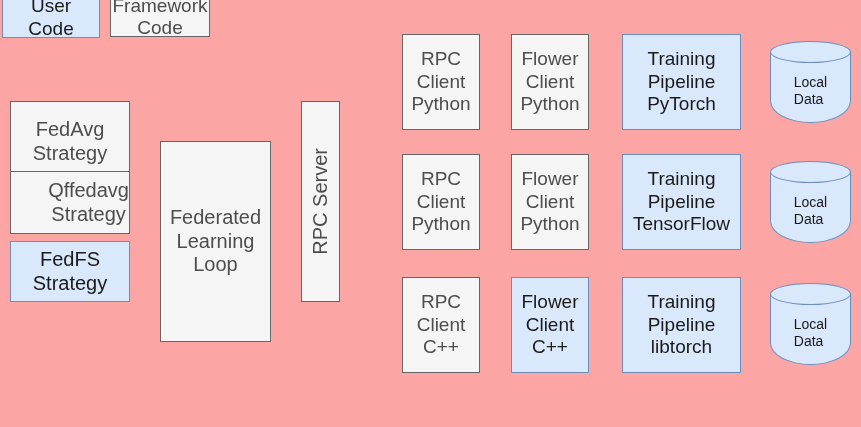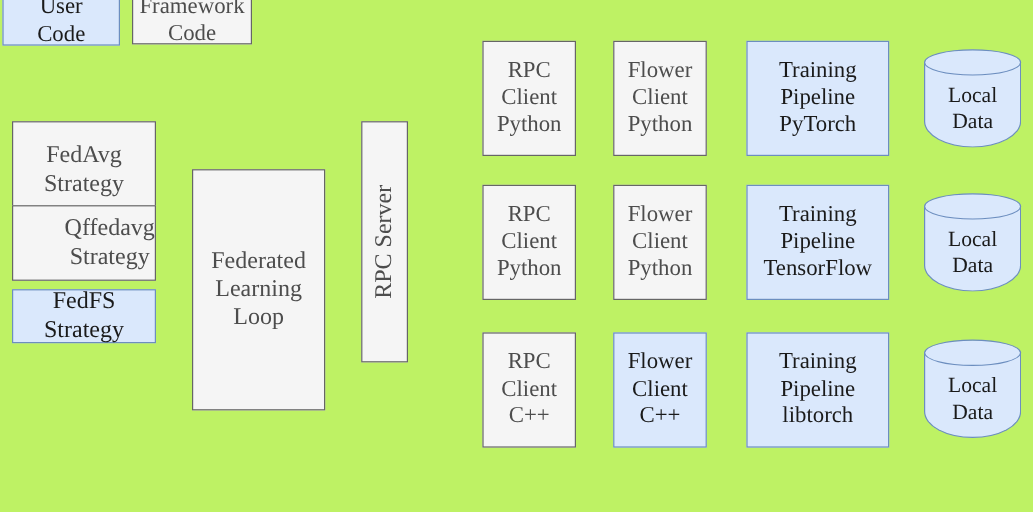--- a/index.html
+++ b/index.html
@@ -4,23 +4,23 @@
 <style>
   html, body {
     margin: 0;
     padding: 0;
     background: #000000;
   }
   #canvas {
     position: relative;
     width: 861px;
     height: 427px;
-    background: #bef264;
+    background: #fca5a5;
     overflow: hidden;
-    font-family: Liberation Serif, serif;
+    font-family: Liberation Sans, sans-serif;
   }
   .box {
     position: absolute;
     box-sizing: border-box;
     display: flex;
     align-items: center;
     justify-content: center;
     text-align: center;
     line-height: 1.18;
     white-space: pre-line;
@@ -76,25 +76,25 @@
   }
   .cyl-label {
     position: absolute;
     left: 0;
     right: 0;
     top: 17px;
     bottom: 0;
     display: flex;
     align-items: center;
     justify-content: center;
-    text-align: center;
+    text-align: left;
     line-height: 1.18;
     white-space: pre-line;
     color: #1a1a1a;
-    font-size: 18px;
+    font-size: 14px;
   }
 </style>
 </head>
 <body>
 
 <div id="canvas">
 
   <div class="box box-user fs-19" style="left:2px; top:-3px; width:98px; height:41px;">
     <span>User
 Code</span>
@@ -108,21 +108,21 @@
   <div class="box box-framework fs-20" style="left:10px; top:101px; width:120px; height:81px;">
     <span>FedAvg
 Strategy</span>
   </div>
 
   <div class="box box-framework fs-20" style="left:10px; top:171px; width:120px; height:63px;justify-content:flex-end;">
     <span>Qffedavg
 Strategy</span>
   </div>
 
-  <div class="box box-user fs-20" style="left:10px; top:241px; width:120px; height:45px;">
+  <div class="box box-user fs-20" style="left:10px; top:241px; width:120px; height:61px;">
     <span>FedFS
 Strategy</span>
   </div>
 
   <div class="box box-framework fs-20" style="left:160px; top:101px; width:111px; height:201px;margin-top:40px;">
     <span>Federated
 Learning
 Loop</span>
   </div>
 

